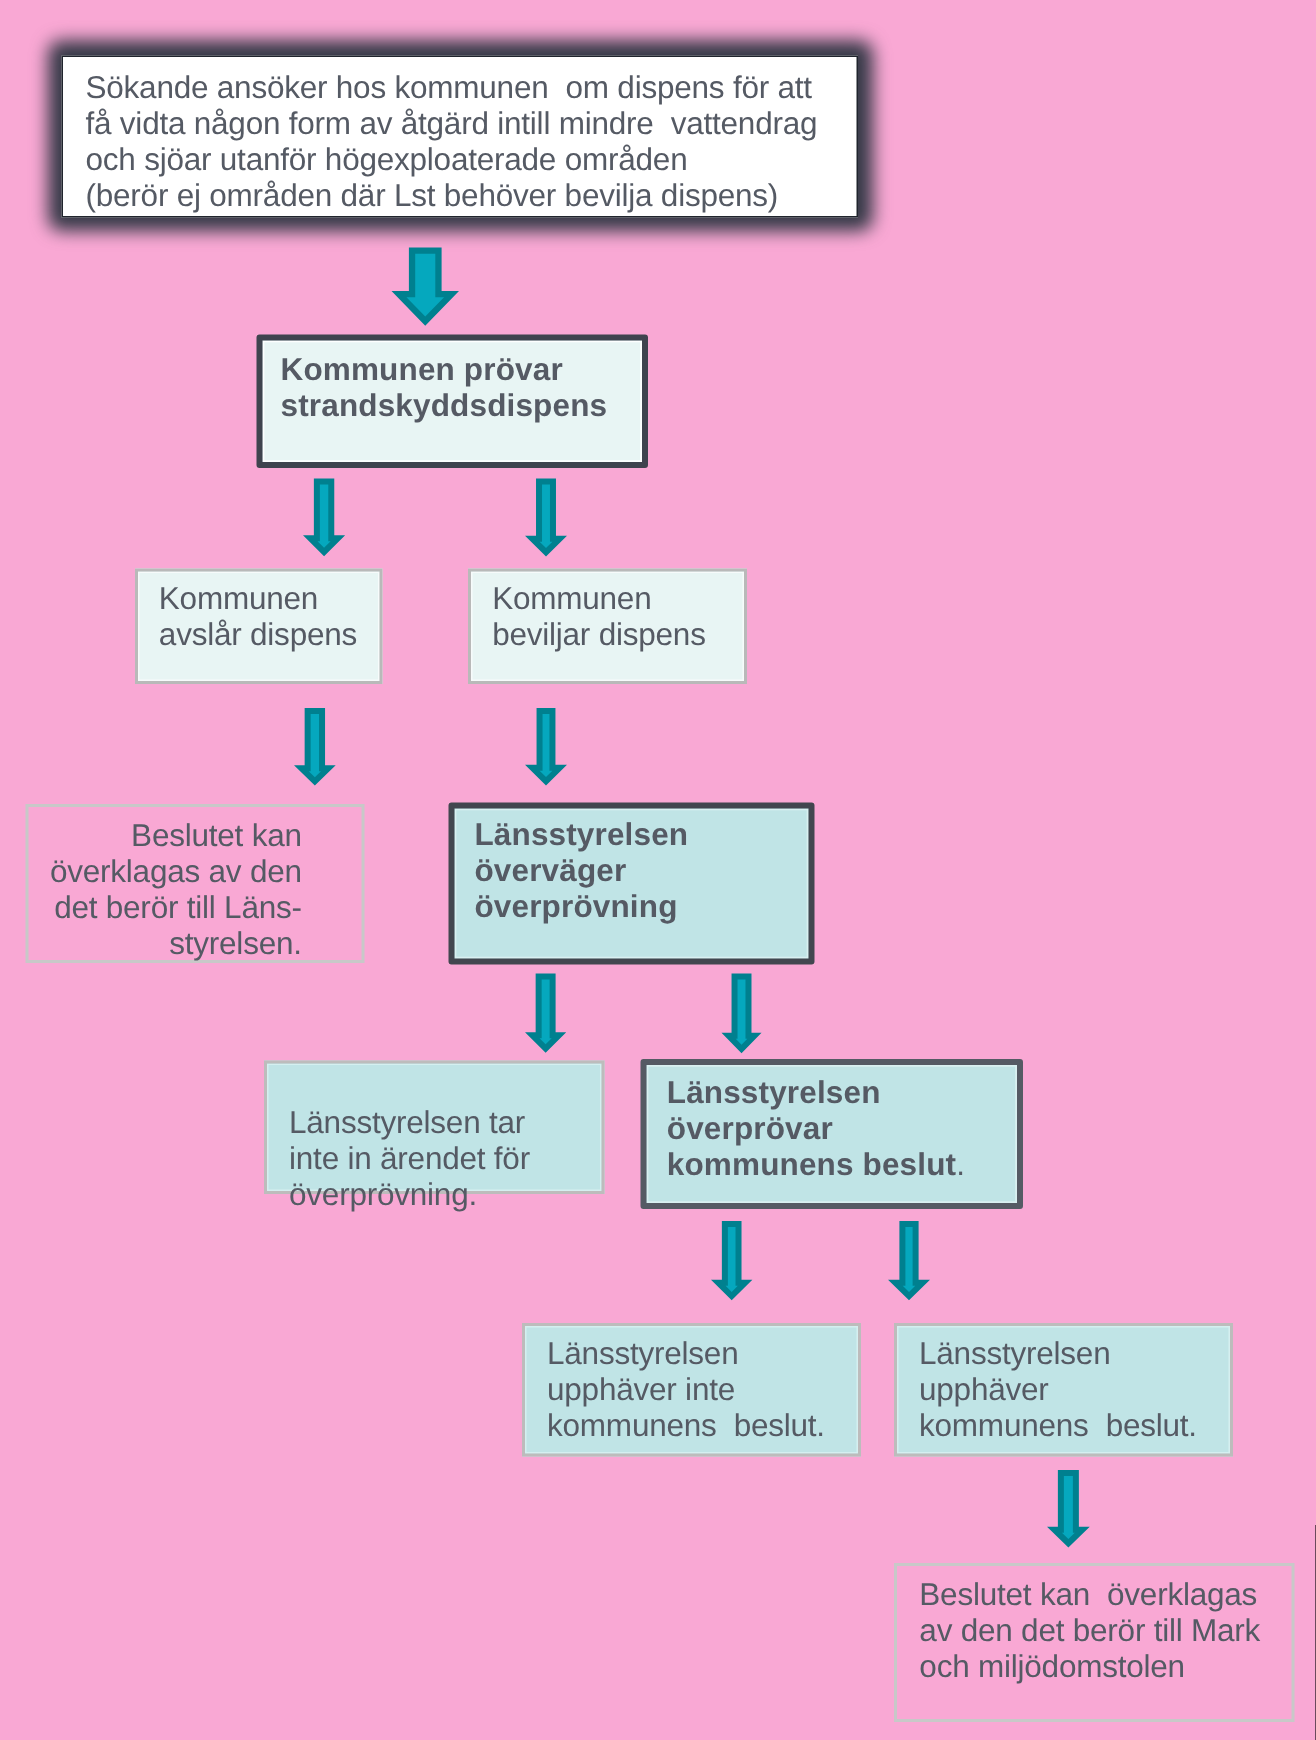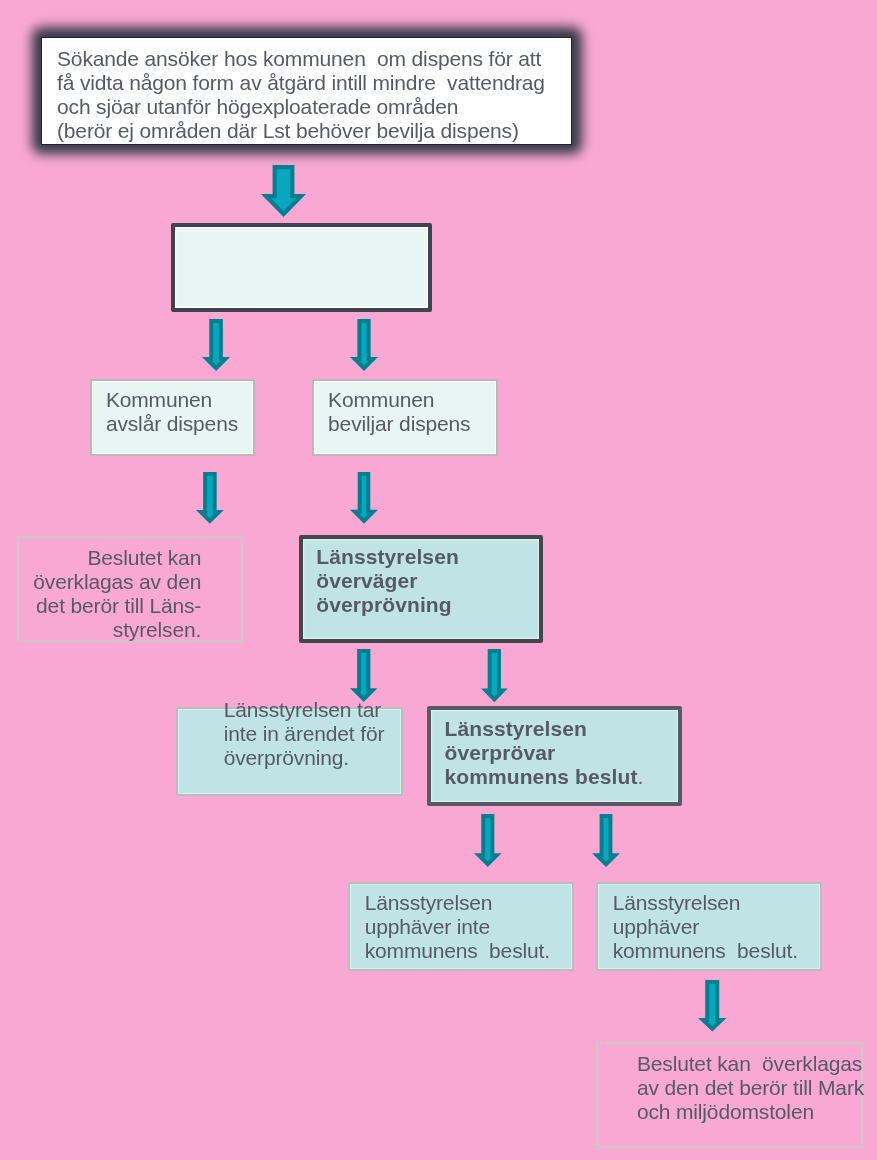--- a/index.html
+++ b/index.html
@@ -28,53 +28,55 @@
 <body>
 
 <div id="page">
   <div class="halo" style="left:31.5px;top:27px;width:550px;height:127px;"></div>
   <div class="node n-start" style="left:41.0px;top:36.5px;width:531.0px;height:108.0px;"></div>
   <div class="txt t-norm" style="left:57.0px;top:47.0px;"><span>Sökande ansöker hos kommunen  om dispens för att
 få vidta någon form av åtgärd intill mindre  vattendrag
 och sjöar utanför högexploaterade områden
 (berör ej områden där Lst behöver bevilja dispens)</span></div>
   <div class="node n-dark" style="left:170.5px;top:222.5px;width:261.3px;height:89.0px;"></div>
+  <div class="txt t-bold" style="left:187.0px;top:234.8px;"><span>Kommunen prövar
+strandskyddsdispens</span></div>
   <div class="node n-light" style="left:89.8px;top:379.0px;width:165.3px;height:77.0px;"></div>
   <div class="txt t-norm" style="left:105.9px;top:387.8px;"><span>Kommunen
 avslår dispens</span></div>
   <div class="node n-light" style="left:311.8px;top:378.8px;width:186.4px;height:77.1px;"></div>
   <div class="txt t-norm" style="left:328.1px;top:387.8px;"><span>Kommunen
 beviljar dispens</span></div>
   <div class="node n-ghost" style="left:17.3px;top:536.2px;width:225.7px;height:105.8px;"></div>
   <div class="txt t-ghost" style="left:33.3px;top:545.8px;text-align:right;"><span>Beslutet kan
 överklagas av den
 det berör till Läns-
 styrelsen.</span></div>
   <div class="node n-tealdark" style="left:299.3px;top:535.2px;width:243.7px;height:108.2px;"></div>
   <div class="txt t-bold" style="left:316.3px;top:544.7px;"><span>Länsstyrelsen
 överväger
 överprövning</span></div>
   <div class="node n-tealthin" style="left:176.2px;top:707.0px;width:226.9px;height:88.8px;"></div>
-  <div class="txt t-norm" style="left:192.7px;top:698px;margin-left:31px;"><span>Länsstyrelsen tar
+  <div class="txt t-norm" style="left:192.7px;top:737px;"><span>Länsstyrelsen tar
 inte in ärendet för
 överprövning.</span></div>
   <div class="node n-tealdark2" style="left:427.2px;top:706.2px;width:254.8px;height:99.4px;"></div>
   <div class="txt t-bold" style="left:444.5px;top:716.7px;"><span>Länsstyrelsen
 överprövar
 kommunens beslut</span><span class="txt-suffix">.</span></div>
   <div class="node n-tealthin" style="left:348.2px;top:882.0px;width:225.8px;height:88.8px;"></div>
   <div class="txt t-norm" style="left:364.7px;top:891.3px;"><span>Länsstyrelsen
 upphäver inte
 kommunens  beslut.</span></div>
   <div class="node n-tealthin" style="left:596.2px;top:882.0px;width:225.8px;height:88.8px;"></div>
   <div class="txt t-norm" style="left:612.7px;top:891.3px;"><span>Länsstyrelsen
 upphäver
 kommunens  beslut.</span></div>
   <div class="node n-ghost" style="left:596.2px;top:1042.0px;width:266.8px;height:106.0px;"></div>
-  <div class="txt t-ghost" style="left:612.9px;top:1052.2px;margin-left:24px;"><span>Beslutet kan  överklagas
+  <div class="txt t-ghost" style="left:612.9px;top:1052.2px;"><span>Beslutet kan  överklagas
 av den det berör till Mark
 och miljödomstolen</span></div>
   <svg class="arrow" style="left:260.00px;top:163.80px;width:47.00px;height:54.10px;" viewBox="0 0 47.00 54.10">
     <path d="M 12.60 1.00 L 34.40 1.00 L 34.40 30.00 L 46.00 30.00 L 23.50 53.10 L 1.00 30.00 L 12.60 30.00 Z" fill="#00808f"></path>
     <path d="M 16.80 5.20 L 30.20 5.20 L 30.20 34.20 L 36.05 34.20 L 23.50 47.08 L 10.95 34.20 L 16.80 34.20 Z" fill="#05a8be"></path>
   </svg>
   <svg class="arrow" style="left:200.95px;top:317.90px;width:30.10px;height:53.90px;" viewBox="0 0 30.10 53.90">
     <path d="M 8.25 1.00 L 21.85 1.00 L 21.85 38.90 L 29.10 38.90 L 15.05 52.90 L 1.00 38.90 L 8.25 38.90 Z" fill="#00808f"></path>
     <path d="M 12.25 5.00 L 17.85 5.00 L 17.85 42.90 L 19.42 42.90 L 15.05 47.25 L 10.68 42.90 L 12.25 42.90 Z" fill="#05a8be"></path>
   </svg>

